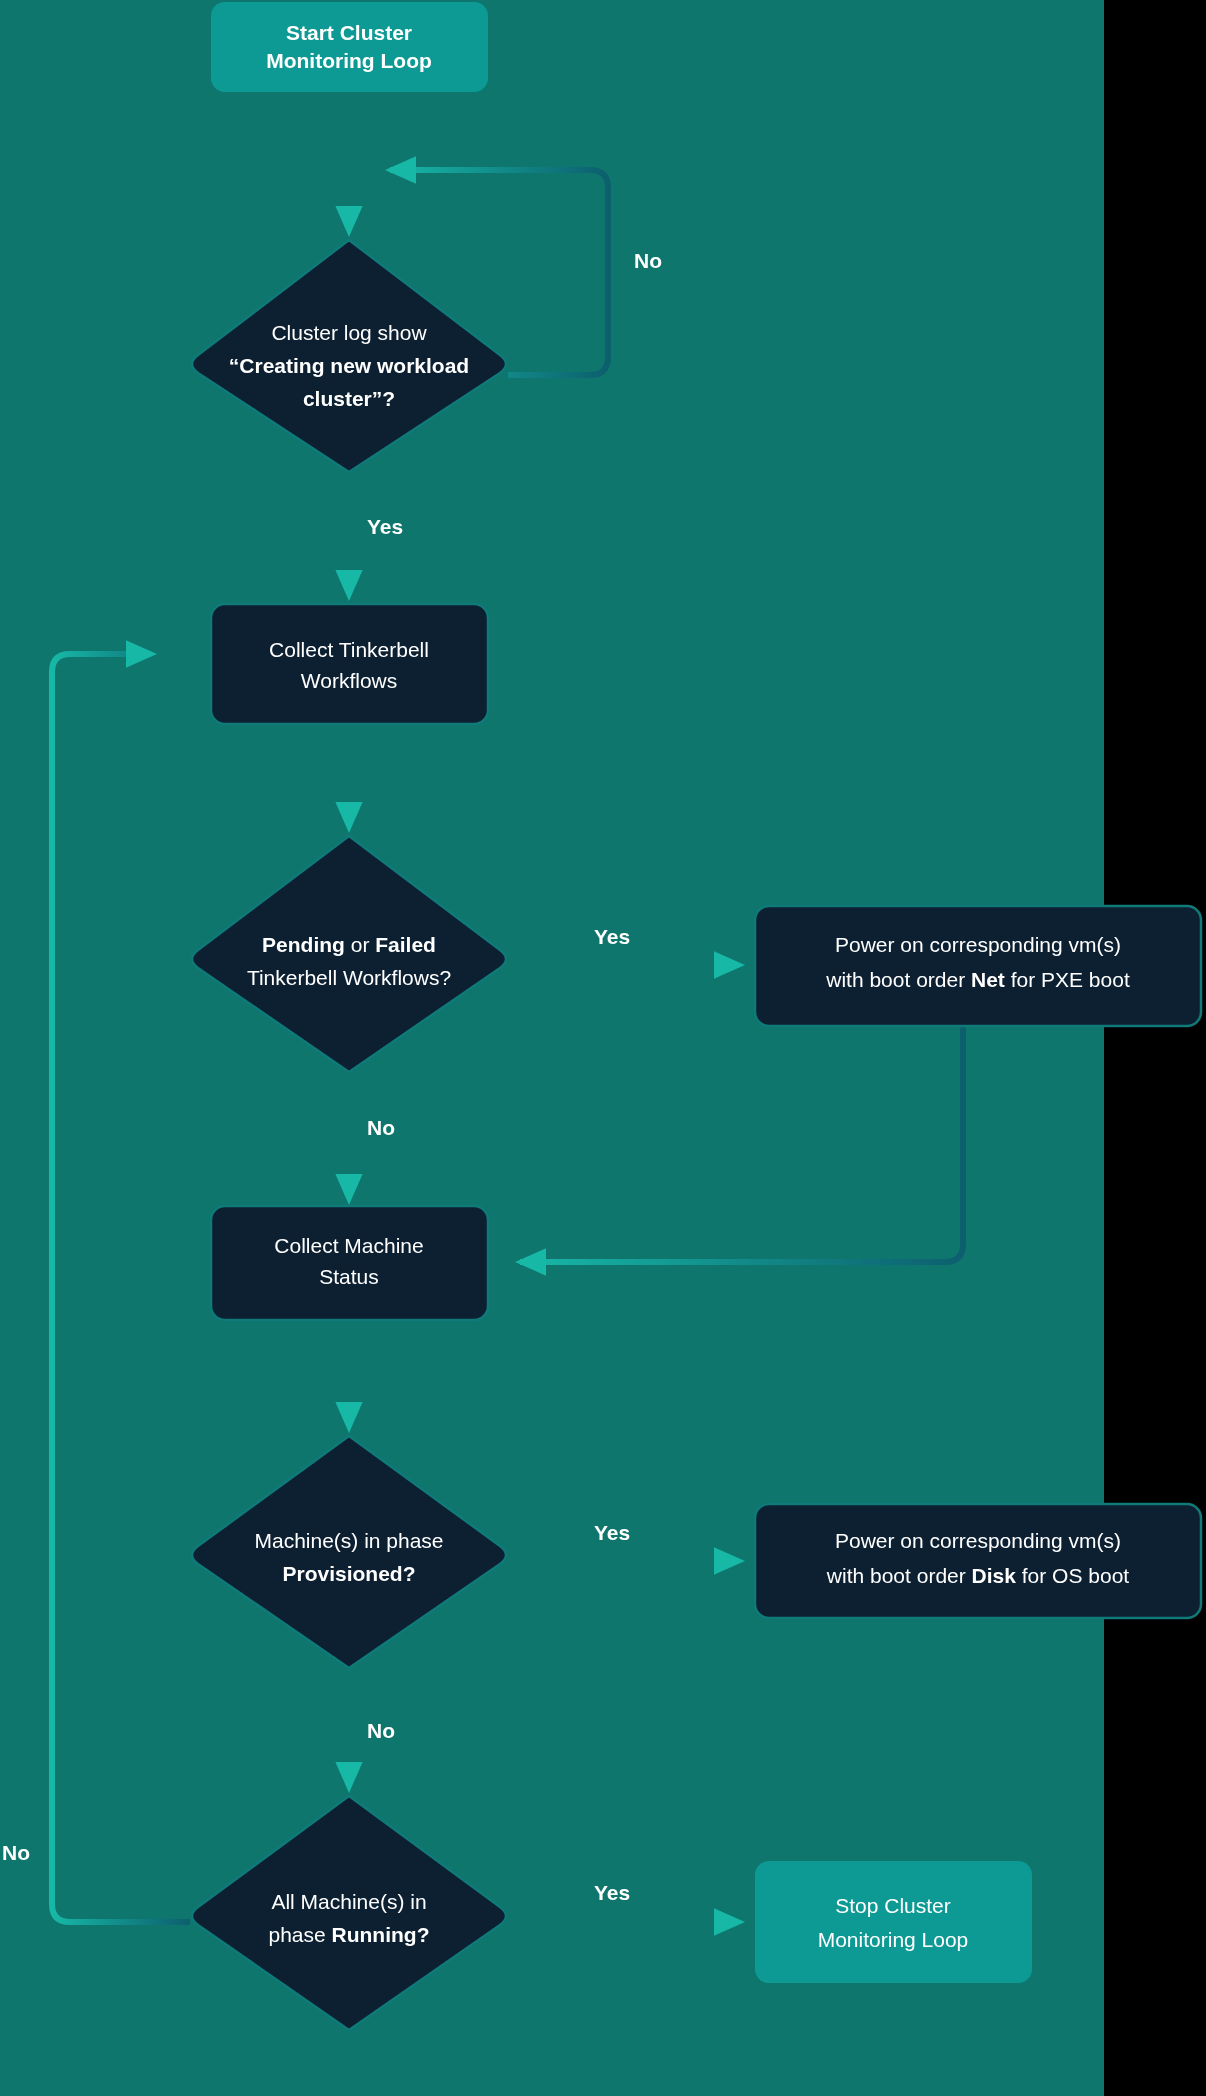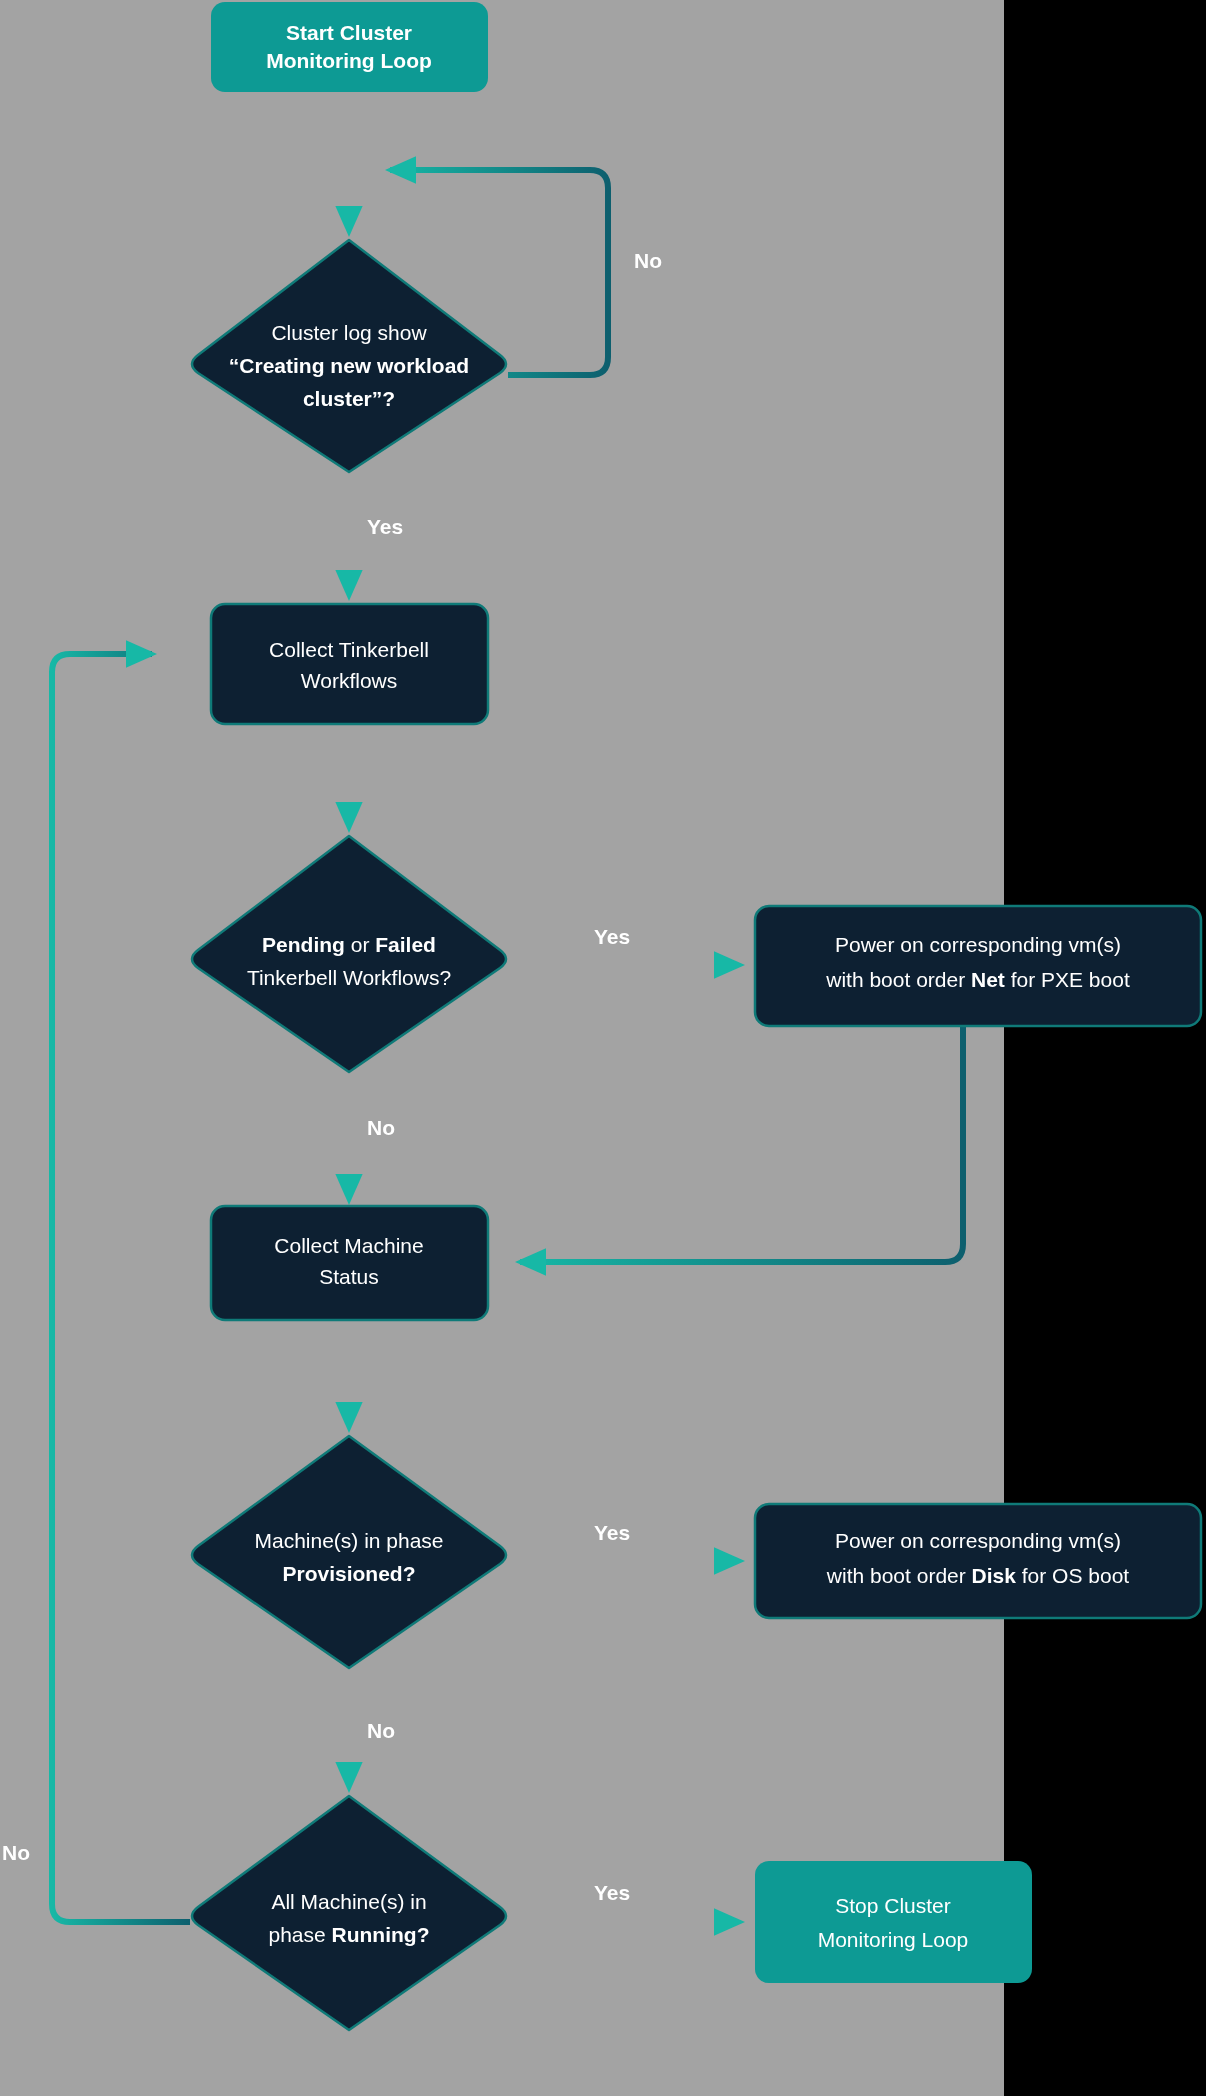--- a/index.html
+++ b/index.html
@@ -1,17 +1,17 @@
 <!DOCTYPE html>
 <html><head>
 <meta charset="utf-8">
 <style>
   html,body{margin:0;padding:0;background:#000;}
   body{width:1206px;height:2096px;overflow:hidden;font-family:"Liberation Sans",sans-serif;}
-  #stage{position:relative;width:1004px;height:2096px;background:#a3a3a3;text-align:right;}
+  #stage{position:relative;width:1104px;height:2096px;background:#0f766e;text-align:right;}
   svg{position:absolute;left:0;top:0;width:1206px;height:2096px;}
   .nodeText{fill:#ffffff;font-family:"Liberation Sans",sans-serif;}
   .term{font-weight:bold;font-size:21px;}
   .proc{font-weight:normal;font-size:21px;}
   .edgeLabel{fill:#ffffff;font-family:"Liberation Sans",sans-serif;font-size:21px;font-weight:bold;}
   .b{font-weight:bold;}
 </style>
 </head>
 <body>
 

